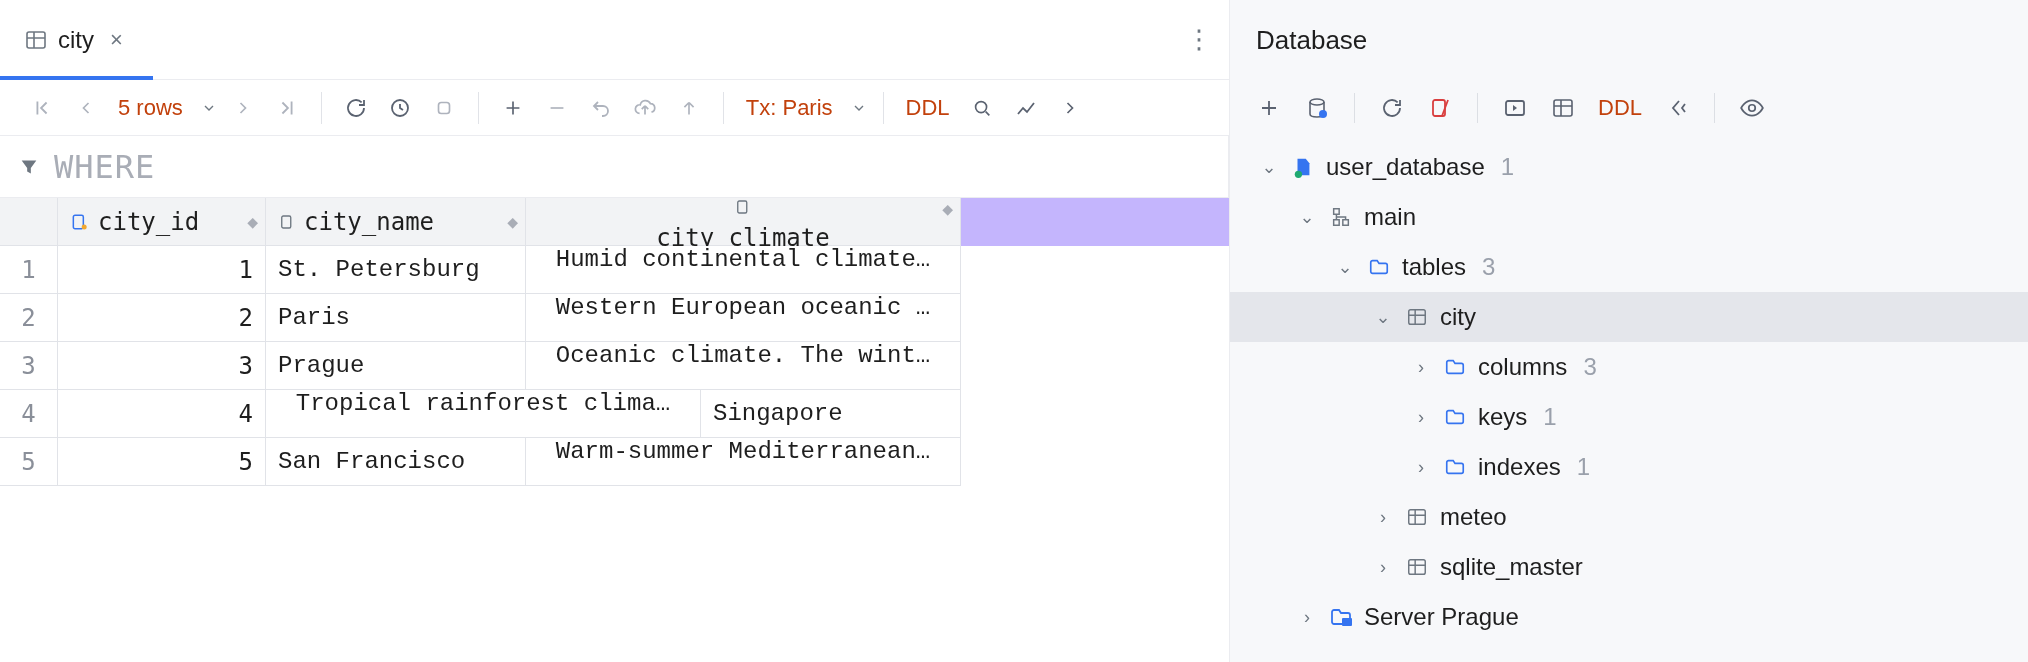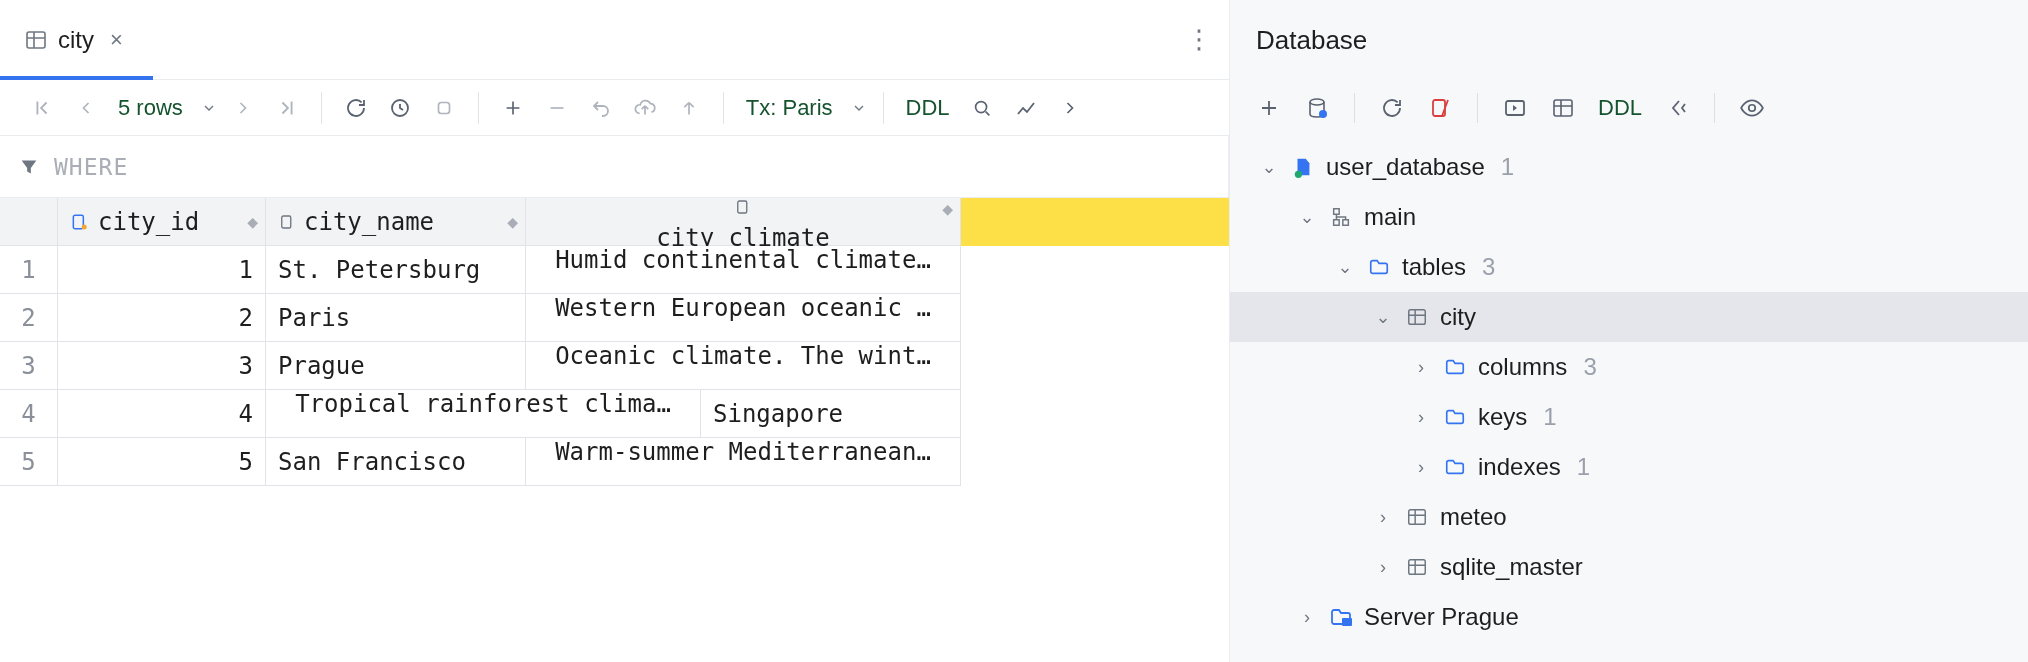--- a/index.html
+++ b/index.html
@@ -15,44 +15,44 @@
 .tab.active::after { content: ""; position: absolute; left: 0; right: 0; bottom: -1px; height: 4px; background: #3574f0; }
 .tab-close { color: #6e7781; font-size: 22px; padding: 0 6px; }
 .tabs-spacer { flex: 1; }
 .tab-kebab { width: 60px; display: flex; align-items: center; justify-content: center; color: #6e7781; font-size: 26px; }
 
 
 .toolbar { height: 56px; display: flex; align-items: center; gap: 8px; padding: 0 24px; border-bottom: 1px solid #ebecf0; font-size: 22px; }
 .toolbar .sep { width: 1px; height: 32px; background: #e1e3e8; margin: 0 8px; }
 .tool-btn { width: 36px; height: 36px; display: inline-flex; align-items: center; justify-content: center; color: #5a6270; }
 .tool-btn.muted { color: #aeb3bd; }
-.tool-txt { color: #14532d; padding: 0 6px; }
+.tool-txt { color: #c2410c; padding: 0 6px; }
 .tool-chev { color: #6e7781; padding-left: 4px; }
 
 
 .filter-row { height: 62px; display: flex; border-bottom: 1px solid #ebecf0; }
-.filter-cell { display: flex; align-items: center; gap: 14px; padding: 0 18px; color: #a9adb6; font-size: 23px; letter-spacing: 1px; }
+.filter-cell { display: flex; align-items: center; gap: 14px; padding: 0 18px; color: #a9adb6; font-size: 32px; letter-spacing: 1px; }
 .filter-cell:first-child { width: 624px; border-right: 1px solid #ebecf0; }
 .filter-cell:last-child { flex: 1; }
 
 
 .grid { font-size: 24px; }
 .grid-head, .grid-row { display: flex; height: 48px; }
-.grid-head { background: #fde047; }
+.grid-head { background: #c4b5fd; }
 .gutter { width: 58px; display: flex; align-items: center; justify-content: center; border-right: 1px solid #e1e3e8; border-bottom: 1px solid #e1e3e8; color: #8a8f99; background: #fff;}
 .grid-head .gutter { background: #f2f3f5; }
 .col { display: flex; align-items: center; padding: 0 12px; border-right: 1px solid #e1e3e8; border-bottom: 1px solid #e1e3e8; position: relative; }
 .col.head { background: #f2f3f5; gap: 8px; }
 .col.head .sort-dots { position: absolute; right: 10px; color: #a9adb6; font-size: 18px; letter-spacing: -3px; }
 .col-id    { width: 208px; justify-content: flex-end; }
 .col-id.head { justify-content: flex-start; }
 .col-name  { width: 260px; }
 .col-clim  { width: 435px; flex-direction: column; }
 .grid-row .col { background: #fff; font-family: "SF Mono", Consolas, monospace; }
-.grid-row .col-clim, .grid-row .col-name { justify-content: flex-start; }
+.grid-row .col-clim, .grid-row .col-name { justify-content: flex-start; font-family: Liberation Mono, monospace; }
 .ellips { white-space: nowrap; overflow: hidden; text-overflow: clip; }
 
 
 .right-pane { flex: 1; background: #f7f8fa; display: flex; flex-direction: column; }
 .rp-title { height: 80px; display: flex; align-items: center; padding: 0 26px; font-size: 26px; font-weight: 400; }
 .rp-toolbar { height: 56px; display: flex; align-items: center; gap: 10px; padding: 0 20px; }
 .rp-toolbar .sep { width: 1px; height: 30px; background: #dcdfe4; margin: 0 8px; }
 .rp-btn { width: 38px; height: 38px; display: inline-flex; align-items: center; justify-content: center; color: #5a6270; }
 .rp-btn.red { color: #d93f3f; }
 

